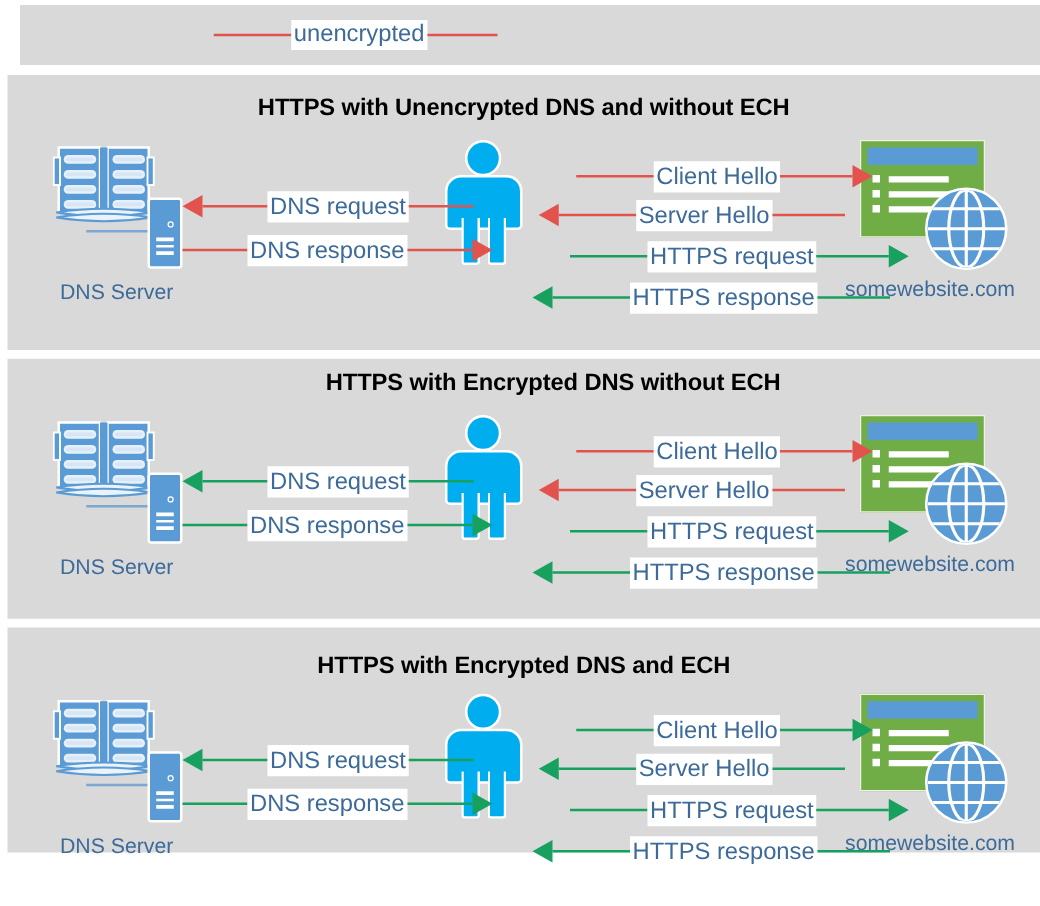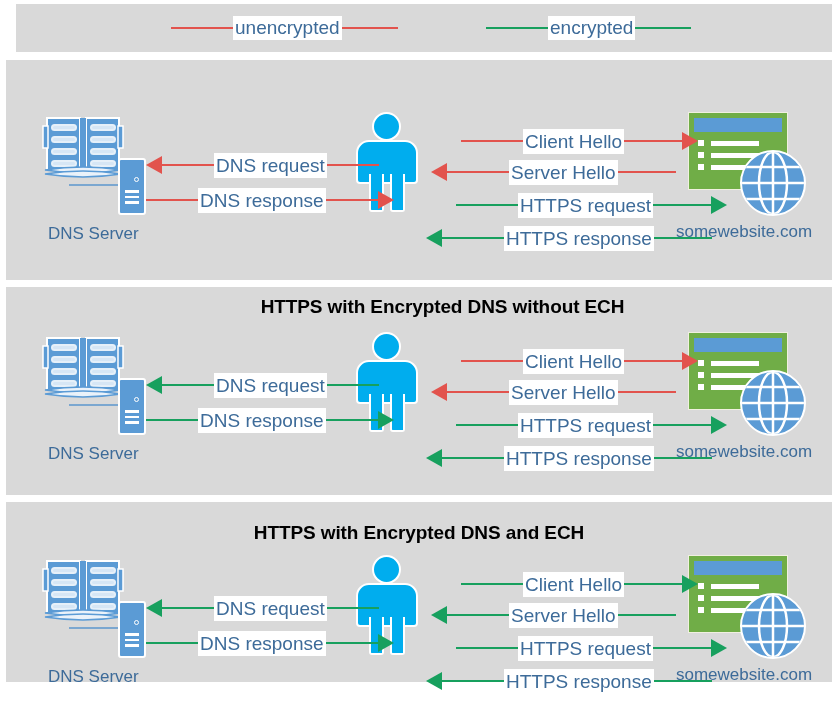--- a/index.html
+++ b/index.html
@@ -205,28 +205,24 @@
 <body>
 
 <div class="page">
 
   <div class="legend-strip">
     <div class="legend-item" id="legend-unenc">
       <span class="legend-line" style="background: rgb(226, 83, 77);"></span>
       <span class="legend-label">unencrypted</span>
       <span class="legend-line short" style="background: rgb(226, 83, 77);"></span>
     </div>
-    <div class="legend-item" id="legend-enc">
-      <span class="legend-line" style="background: rgb(23, 160, 94);"></span>
-      <span class="legend-label">encrypted</span>
-      <span class="legend-line short" style="background: rgb(23, 160, 94);"></span>
-    </div>
   </div>
 
   <div class="panel" id="panel-1">
+    <div class="panel-title">HTTPS with Unencrypted DNS and without ECH</div>
 
     <div class="dns-group" id="dns-1">
       <div class="book"><svg width="82" height="70" viewBox="0 0 82 70">
             <path d="M5 4 H38 V56 H5 Z" fill="#5b9bd5" stroke="#ffffff" stroke-width="2" rx="2"></path>
             <path d="M44 4 H77 V56 H44 Z" fill="#5b9bd5" stroke="#ffffff" stroke-width="2"></path>
             <rect x="1" y="12" width="5" height="22" fill="#5b9bd5" stroke="#ffffff" stroke-width="1.5"></rect>
             <rect x="76" y="12" width="5" height="22" fill="#5b9bd5" stroke="#ffffff" stroke-width="1.5"></rect>
             <rect x="38" y="4" width="6" height="52" fill="#5b9bd5"></rect>
             <rect x="9" y="10" width="26" height="7" rx="3.5" fill="#ffffff" opacity="0.85"></rect>
             <rect x="11" y="12" width="22" height="3" rx="1.5" fill="#d6e6f5"></rect>

